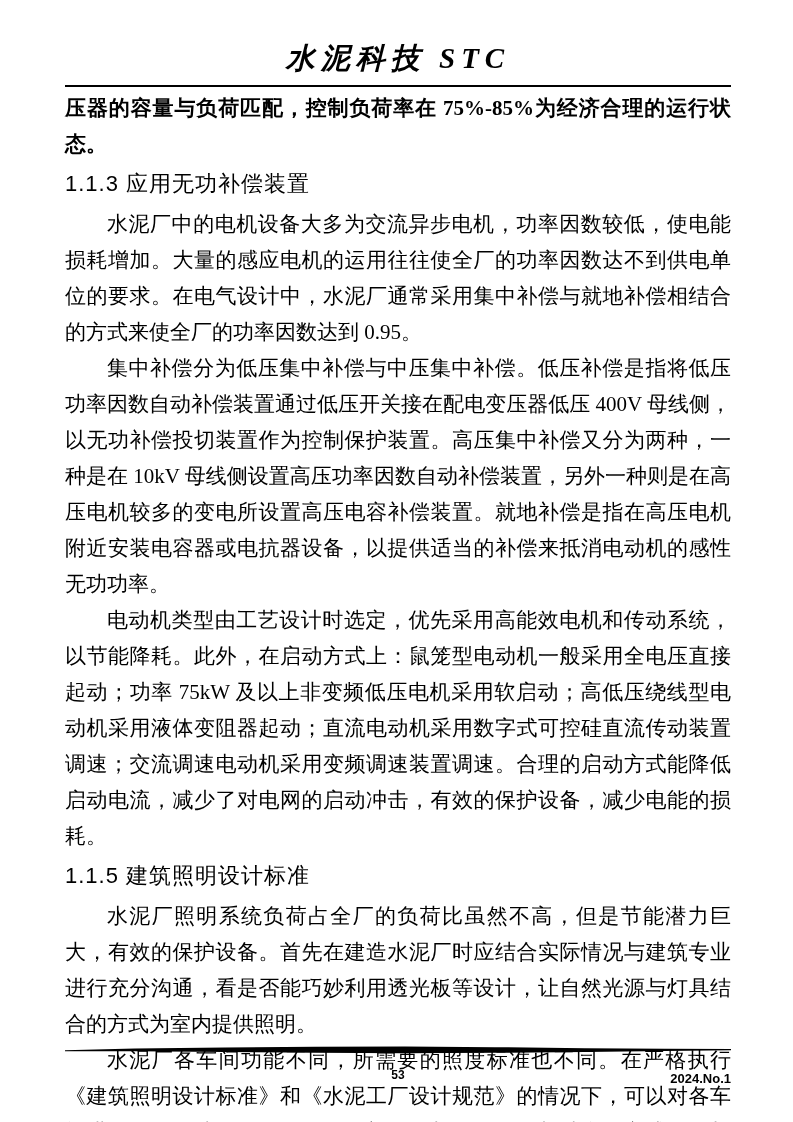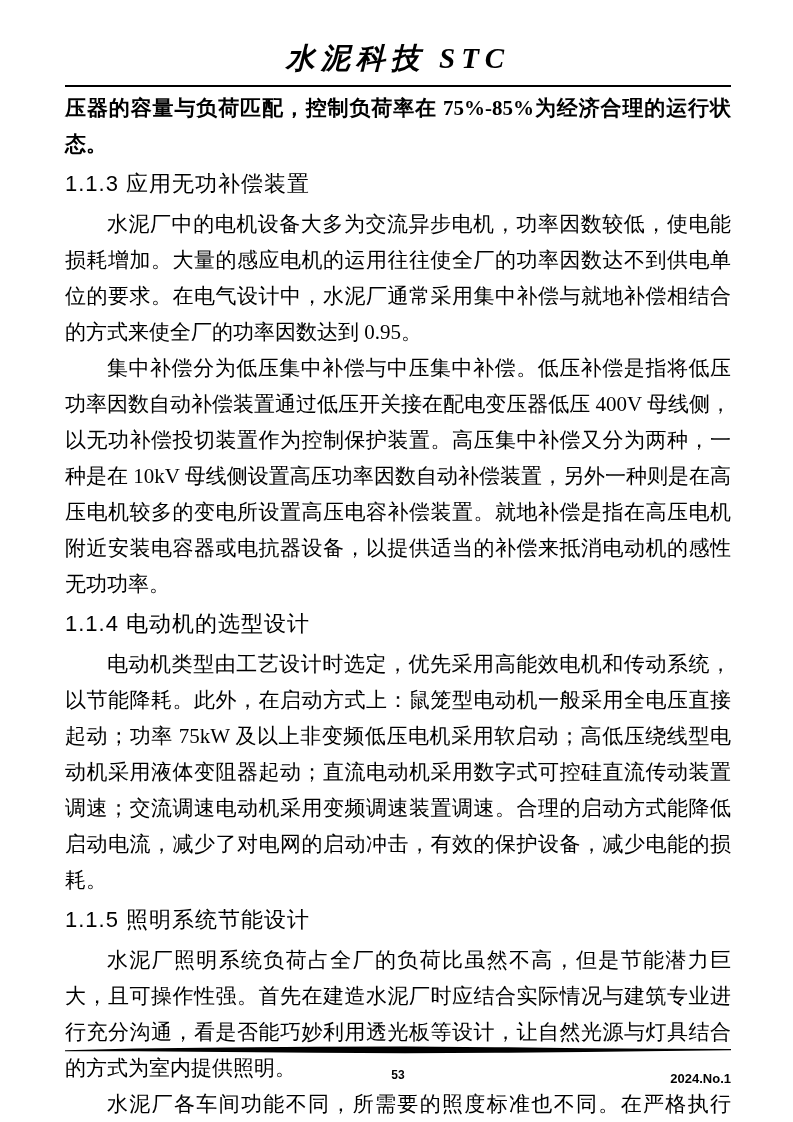--- a/index.html
+++ b/index.html
@@ -106,27 +106,26 @@
 
   <main class="page-body">
     <p class="para no-indent">压器的容量与负荷匹配，控制负荷率在 75%-85%为经济合理的运行状态。</p>
 
     <h2 class="heading">1.1.3 应用无功补偿装置</h2>
 
     <p class="para">水泥厂中的电机设备大多为交流异步电机，功率因数较低，使电能损耗增加。大量的感应电机的运用往往使全厂的功率因数达不到供电单位的要求。在电气设计中，水泥厂通常采用集中补偿与就地补偿相结合的方式来使全厂的功率因数达到 0.95。</p>
 
     <p class="para">集中补偿分为低压集中补偿与中压集中补偿。低压补偿是指将低压功率因数自动补偿装置通过低压开关接在配电变压器低压 400V 母线侧，以无功补偿投切装置作为控制保护装置。高压集中补偿又分为两种，一种是在 10kV 母线侧设置高压功率因数自动补偿装置，另外一种则是在高压电机较多的变电所设置高压电容补偿装置。就地补偿是指在高压电机附近安装电容器或电抗器设备，以提供适当的补偿来抵消电动机的感性无功功率。</p>
 
-    <h2 class="heading">1.1.4 电动机的选型设计</h2>
 
     <p class="para">电动机类型由工艺设计时选定，优先采用高能效电机和传动系统，以节能降耗。此外，在启动方式上：鼠笼型电动机一般采用全电压直接起动；功率 75kW 及以上非变频低压电机采用软启动；高低压绕线型电动机采用液体变阻器起动；直流电动机采用数字式可控硅直流传动装置调速；交流调速电动机采用变频调速装置调速。合理的启动方式能降低启动电流，减少了对电网的启动冲击，有效的保护设备，减少电能的损耗。</p>
 
-    <h2 class="heading">1.1.5 照明系统节能设计</h2>
+    <h2 class="heading">1.1.5 建筑照明设计标准</h2>
 
-    <p class="para">水泥厂照明系统负荷占全厂的负荷比虽然不高，但是节能潜力巨大，且可操作性强。首先在建造水泥厂时应结合实际情况与建筑专业进行充分沟通，看是否能巧妙利用透光板等设计，让自然光源与灯具结合的方式为室内提供照明。</p>
+    <p class="para">水泥厂照明系统负荷占全厂的负荷比虽然不高，但是节能潜力巨大，有效的保护设备。首先在建造水泥厂时应结合实际情况与建筑专业进行充分沟通，看是否能巧妙利用透光板等设计，让自然光源与灯具结合的方式为室内提供照明。</p>
 
     <p class="para">水泥厂各车间功能不同，所需要的照度标准也不同。在严格执行《建筑照明设计标准》和《水泥工厂设计规范》的情况下，可以对各车间进行细化，选择一般照明、局部照明与强化照明相结合的方式：在长时间无人值守的车间，采用功</p>
   </main>
 
   <footer class="page-footer">
     <svg class="footer-rule" viewBox="0 0 666 8" preserveAspectRatio="none" aria-hidden="true">
       <polygon fill="#000000" points="0,4.2 70,2.6 160,1.6 250,0.8 340,0.4 430,1.2 520,2.2 600,2.8 666,3.0 666,4.2 600,5.0 520,6.0 430,6.8 340,7.2 250,6.8 160,6.0 70,5.2 0,5.2"></polygon>
     </svg>
     <div class="footer-row">
       <span class="page-number">53</span>

